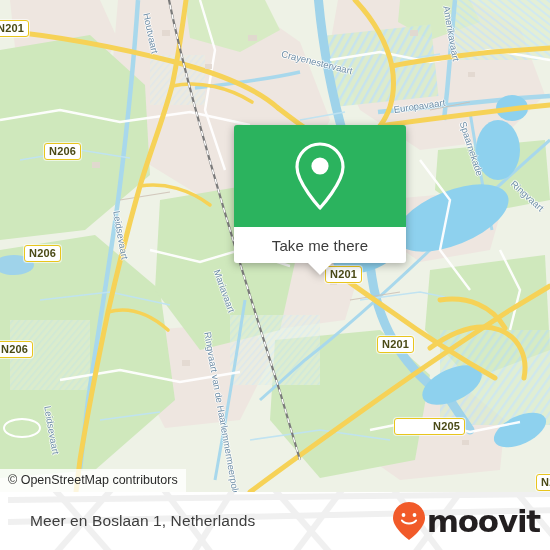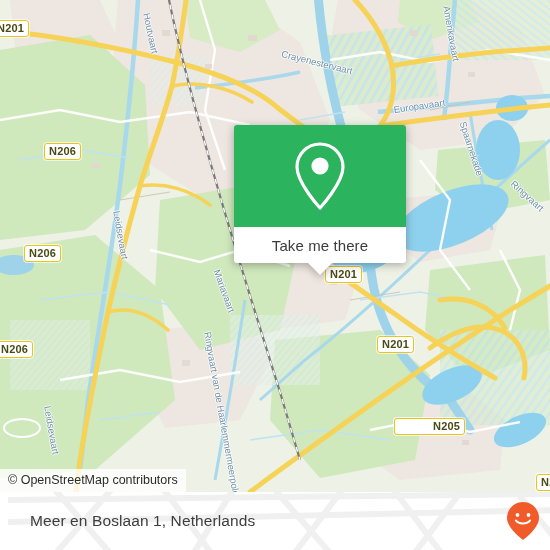--- a/index.html
+++ b/index.html
@@ -382,16 +382,17 @@
     <div id="footer-inner">
       <div id="address">Meer en Boslaan 1, Netherlands</div>
 
       <div id="brand">
         <svg width="34" height="40" viewBox="0 0 34 40">
           <path d="M17 1 C8.2 1 1 8.2 1 17 C1 27.5 17 39 17 39 C17 39 33 27.5 33 17 C33 8.2 25.8 1 17 1 Z" fill="#f15a29"></path>
           <circle cx="11.5" cy="14" r="1.9" fill="#ffffff"></circle>
           <circle cx="22.5" cy="14" r="1.9" fill="#ffffff"></circle>
           <path d="M10 19.5 C12.5 23.4 21.5 23.4 24 19.5" stroke="#ffffff" stroke-width="2.1" fill="none" stroke-linecap="round"></path>
         </svg>
+        <span id="brand-wordmark">moovit</span>
       </div>
     </div>
   </div>
 </div>
 
 </body></html>

